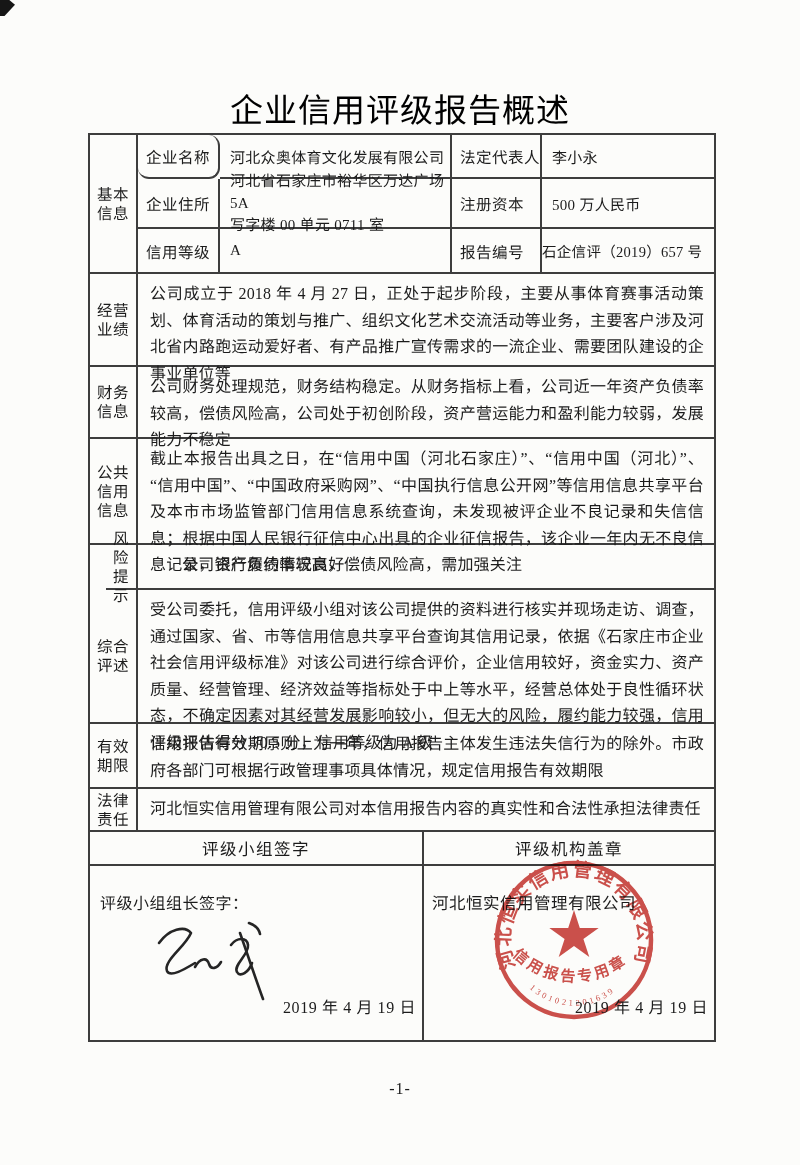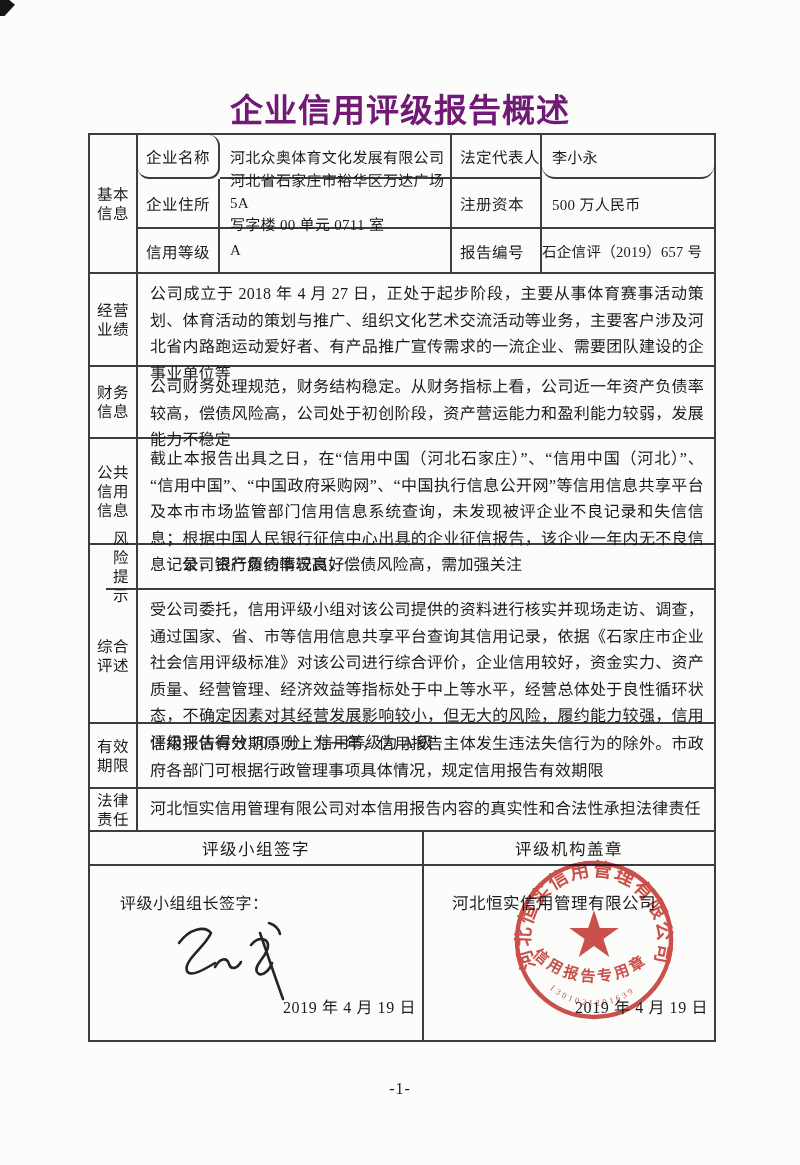--- a/index.html
+++ b/index.html
@@ -14,34 +14,34 @@
     overflow: hidden;
   }
   .corner-mark {
     position: absolute; top: 0; left: 0;
     width: 15px; height: 16px; background: #161616;
     clip-path: polygon(0 0, 62% 0, 100% 30%, 30% 100%, 0 100%);
   }
   .title {
     position: absolute; top: 84px; left: 0;
     width: 100%; text-align: center;
-    font-size: 33px; font-weight: 700; letter-spacing: 1px;
-    color: #701a75;
+    font-size: 33px; font-weight: 400; letter-spacing: 1px;
+    color: #000000;
   }
   .doc-table {
     position: absolute; left: 88px; top: 133px;
     width: 628px; height: 909px;
     display: grid;
     grid-template-columns: 48px 82px 204px 28px 90px 172px;
     grid-template-rows: 44px 50px 45px 93px 72px 106px 45px 134px 65px 43px 34px 174px;
     border: 2px solid #3d3d3d;
   }
   .cell { border-right: 2px solid #3d3d3d; border-bottom: 2px solid #3d3d3d; }
   .ler { border-right: none; }
-  .lbr { border-bottom: none; margin-left: 20px; }
+  .lbr { border-bottom: none; }
   .seclabel {
     display: flex; align-items: center; justify-content: center;
     text-align: center; padding: 0 5px;
     font-size: 15.5px; line-height: 19px; letter-spacing: 0.5px;
   }
   .flabel {
     display: flex; align-items: center;
     padding-left: 8px; font-size: 15.5px; letter-spacing: 0.5px;
     white-space: nowrap;
   }
@@ -52,21 +52,21 @@
   .fval.small { font-size: 14.5px; white-space: nowrap; padding-left: 0; }
   .pre { white-space: pre-line; line-height: 22px; }
   .sectext {
     padding: 7px 10px 0 12px;
     font-size: 16px; line-height: 26.6px;
     text-align: justify; letter-spacing: 0.2px;
   }
   
   .c-basic   { grid-area: 1 / 1 / 4 / 2; }
   .c-r1-l { grid-area: 1 / 2 / 2 / 3; border-radius: 11px; }  .c-r1-v { grid-area: 1 / 3 / 2 / 5; }
-  .c-r1-l2{ grid-area: 1 / 5 / 2 / 6; }  .c-r1-v2{ grid-area: 1 / 6 / 2 / 7; border-radius: 13px; }
+  .c-r1-l2{ grid-area: 1 / 5 / 2 / 6; }  .c-r1-v2{ grid-area: 1 / 6 / 2 / 7; }
   .c-r2-l { grid-area: 2 / 2 / 3 / 3; }  .c-r2-v { grid-area: 2 / 3 / 3 / 5; }
   .c-r2-l2{ grid-area: 2 / 5 / 3 / 6; }  .c-r2-v2{ grid-area: 2 / 6 / 3 / 7; }
   .c-r3-l { grid-area: 3 / 2 / 4 / 3; }  .c-r3-v { grid-area: 3 / 3 / 4 / 5; }
   .c-r3-l2{ grid-area: 3 / 5 / 4 / 6; }  .c-r3-v2{ grid-area: 3 / 6 / 4 / 7; }
   .c-s0-l { grid-area: 4 / 1 / 5 / 2; }  .c-s0-t { grid-area: 4 / 2 / 5 / 7; }
   .c-s1-l { grid-area: 5 / 1 / 6 / 2; }  .c-s1-t { grid-area: 5 / 2 / 6 / 7; }
   .c-s2-l { grid-area: 6 / 1 / 7 / 2; }  .c-s2-t { grid-area: 6 / 2 / 7 / 7; }
   .c-s3-l { grid-area: 7 / 1 / 8 / 2; margin-left: 16px; }  .c-s3-t { grid-area: 7 / 2 / 8 / 7; padding-left: 44px; }
   .c-s4-l { grid-area: 8 / 1 / 9 / 2; }  .c-s4-t { grid-area: 8 / 2 / 9 / 7; }
   .c-s5-l { grid-area: 9 / 1 / 10 / 2; } .c-s5-t { grid-area: 9 / 2 / 10 / 7; }

